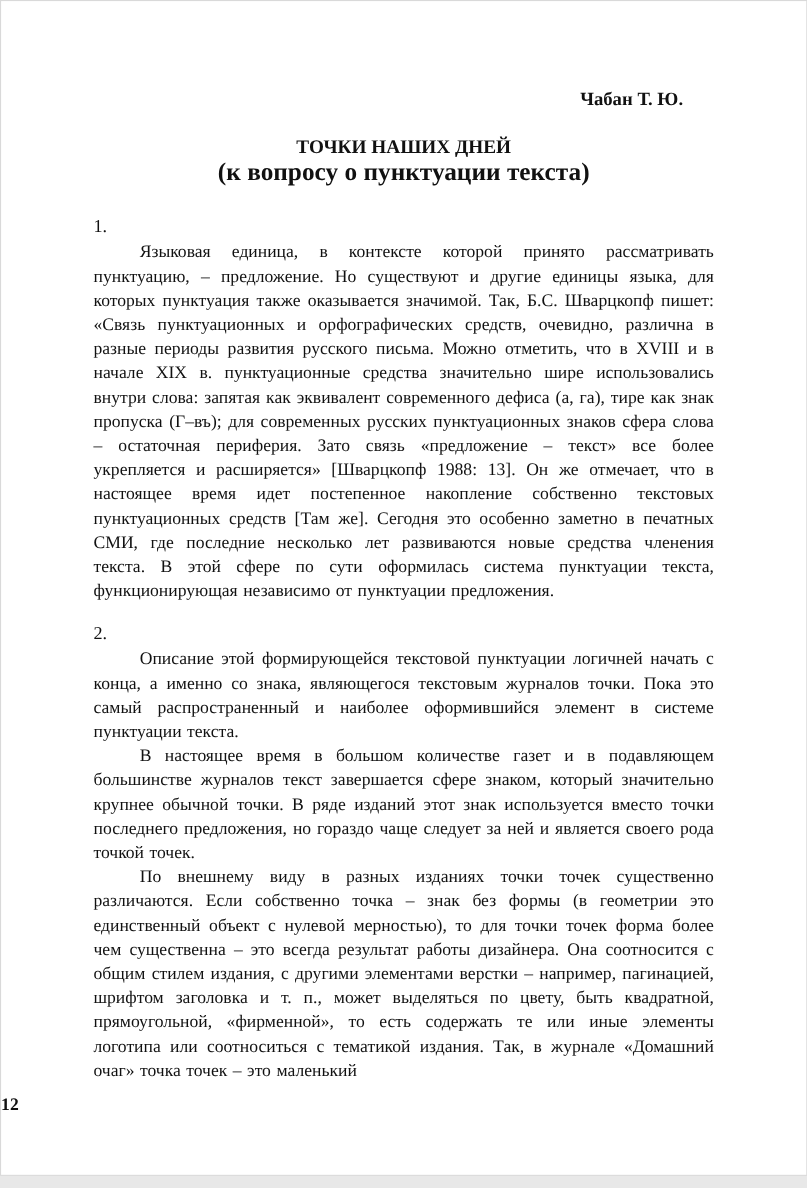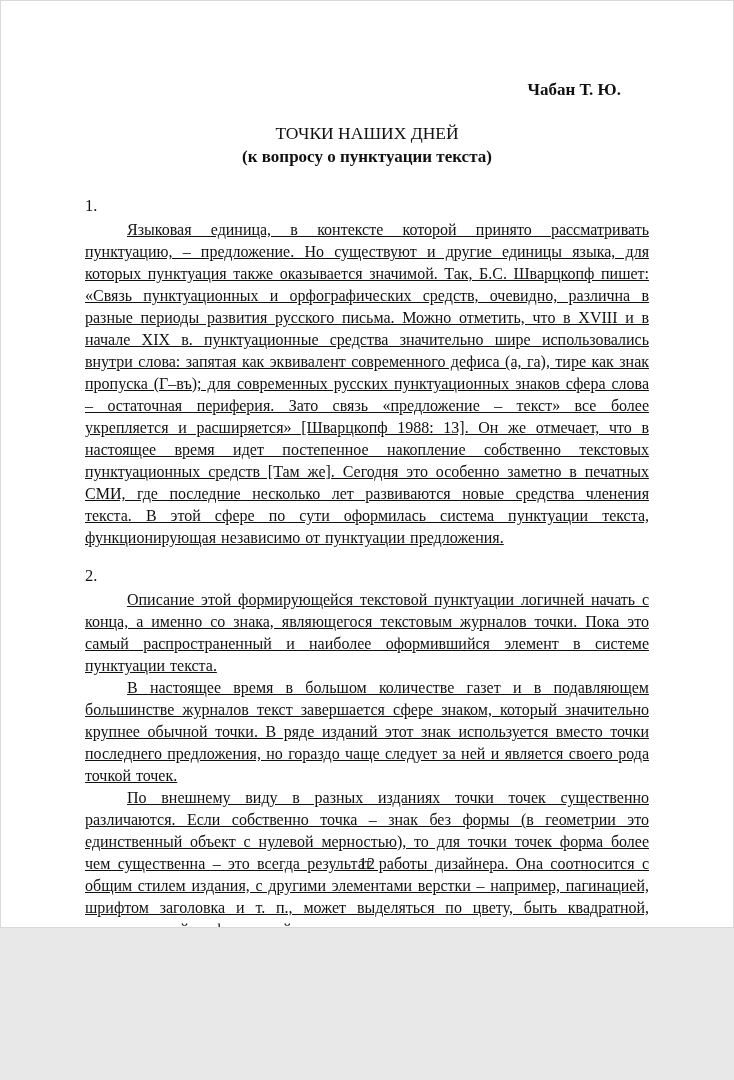--- a/index.html
+++ b/index.html
@@ -3,21 +3,21 @@
 <meta charset="utf-8">
 <style>
   html, body {
     margin: 0;
     padding: 0;
     background: #e8e8e8;
   }
   .page {
     position: relative;
     width: 734px;
-    height: 928px;
+    height: 1069px;
     margin: 0 auto;
     background: #ffffff;
     box-sizing: border-box;
     padding: 78px 84px 0 84px;
     font-family: "Liberation Serif", "DejaVu Serif", serif;
     color: #111111;
     font-size: 16px;
     line-height: 22px;
     overflow: hidden;
     border: 1px solid #d9d9d9;
@@ -25,52 +25,51 @@
   .author {
     text-align: right;
     font-weight: bold;
     font-size: 17px;
     padding-right: 28px;
     margin-bottom: 20px;
   }
   .title {
     margin: 0;
     text-align: center;
-    font-weight: normal;
+    font-weight: bold;
     font-size: 17.5px;
     line-height: 24px;
   }
   .subtitle {
     text-align: center;
     font-weight: bold;
-    font-size: 17px;
+    font-size: 23px;
     line-height: 24px;
     margin-bottom: 26px;
   }
   .section-number {
     font-size: 16.5px;
     margin: 0 0 2px 0;
   }
   .section-number.second {
     margin-top: 16px;
   }
   p.para {
     margin: 0;
     text-align: justify;
     text-indent: 42px;
     word-spacing: 1px;
-    text-decoration: underline;
   }
   .page-number {
     position: absolute;
     bottom: 52px;
     left: 0;
     width: 100%;
-    text-align: center;
     font-size: 16px;
+    font-weight: bold;
   }
 </style>
 </head>
 <body>
 
 <div class="page">
 
   <div class="author">Чабан Т. Ю.</div>
 
   <h1 class="title">ТОЧКИ НАШИХ ДНЕЙ</h1>

